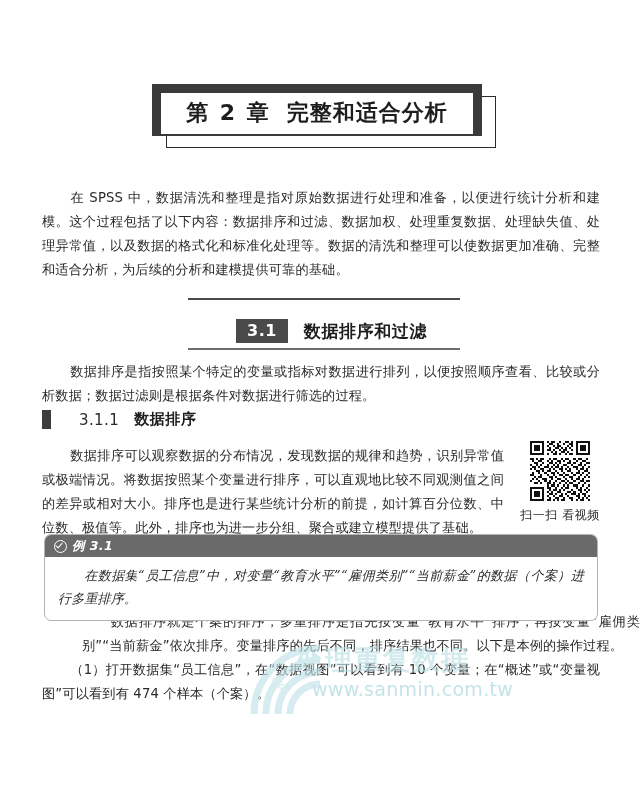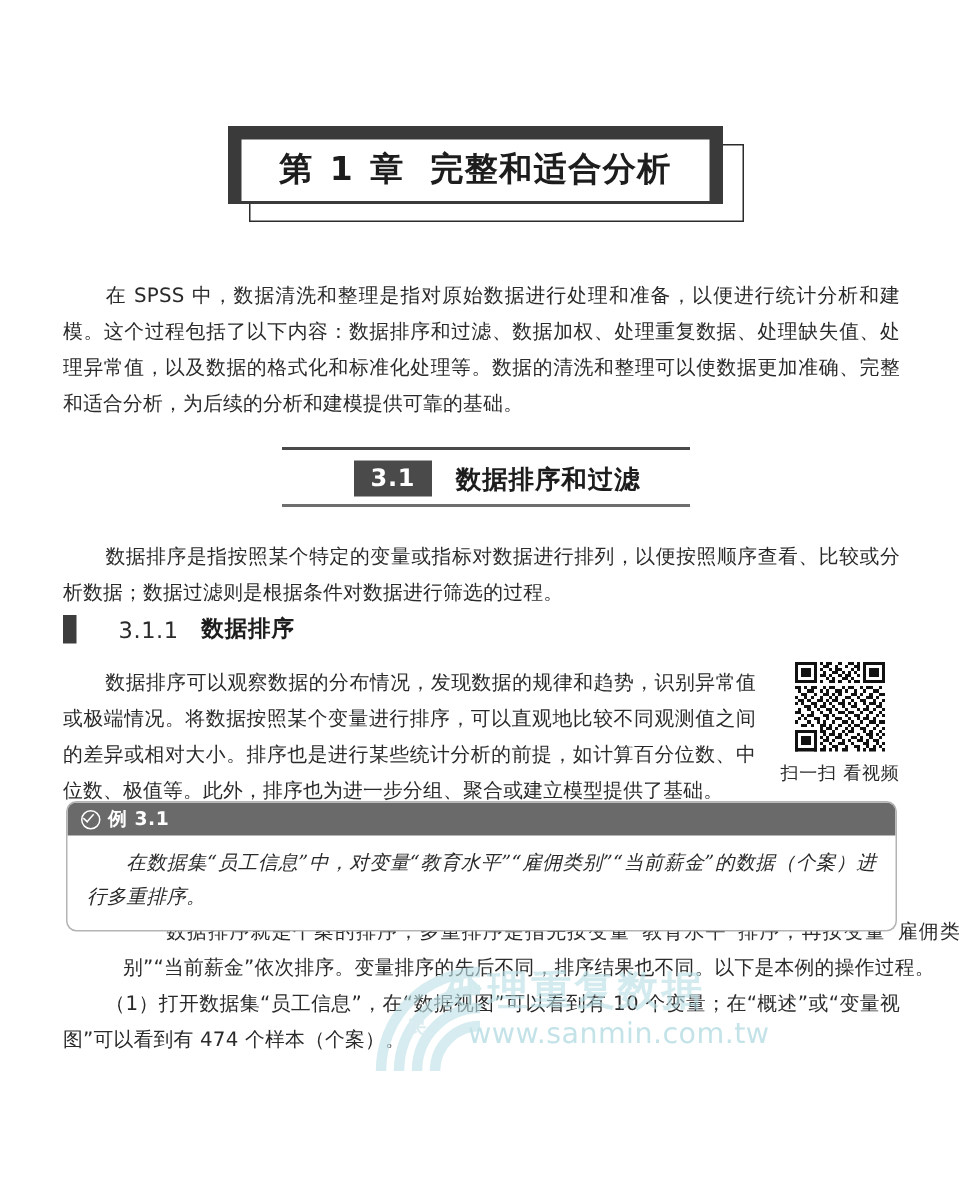--- a/index.html
+++ b/index.html
@@ -148,21 +148,21 @@
   .sec-rule-bot {
     height: 2px;
     background: #6e6e6e;
     width: 272px;
     margin-top: 4px;
   }
   .sec-row {
     display: flex;
     align-items: center;
     height: 26px;
-    margin-top: 6px;
+    margin-top: 18px;
     padding-left: 48px;
   }
   .sec-num {
     background: #4a4a4a;
     color: #ffffff;
     font-size: 16px;
     font-weight: 700;
     padding: 2px 11px 3px 11px;
     line-height: 19px;
     letter-spacing: 0.5px;
@@ -246,20 +246,21 @@
   .ex-head {
     background: #6a6a6a;
     color: #ffffff;
     height: 22px;
     display: flex;
     align-items: center;
     padding-left: 9px;
     font-size: 12.5px;
     font-weight: 700;
     letter-spacing: 0.4px;
+    font-style: italic;
   }
   .ex-check {
     display: inline-block;
     width: 11px;
     height: 11px;
     border: 1.3px solid #ffffff;
     border-radius: 50%;
     position: relative;
     margin-right: 5px;
     flex: none;
@@ -302,21 +303,21 @@
     </svg>
     <div class="wm-min">民</div>
     <div class="wm-cn">处理重复数据</div>
     <div class="wm-url">www.sanmin.com.tw</div>
   </div>
 
   <div class="chapter-wrap">
     <div class="chapter-outline"></div>
     <div class="chapter-box">
       <div class="chapter-title">
-        <span class="num">第 1 章</span><span class="gap"></span><span>完整和适合分析</span>
+        <span class="num">第 2 章</span><span class="gap"></span><span>完整和适合分析</span>
       </div>
     </div>
   </div>
 
   <div class="para" style="top:186px;"><span class="ind"></span><span>在 SPSS 中，数据清洗和整理是指对原始数据进行处理和准备，以便进行统计分析和建模。这个过程包括了以下内容：数据排序和过滤、数据加权、处理重复数据、处理缺失值、处理异常值，以及数据的格式化和标准化处理等。数据的清洗和整理可以使数据更加准确、完整和适合分析，为后续的分析和建模提供可靠的基础。</span></div>
 
   <div class="sec-wrap">
     <div class="sec-rule-top"></div>
     <div class="sec-row">
       <span class="sec-num">3.1</span>

